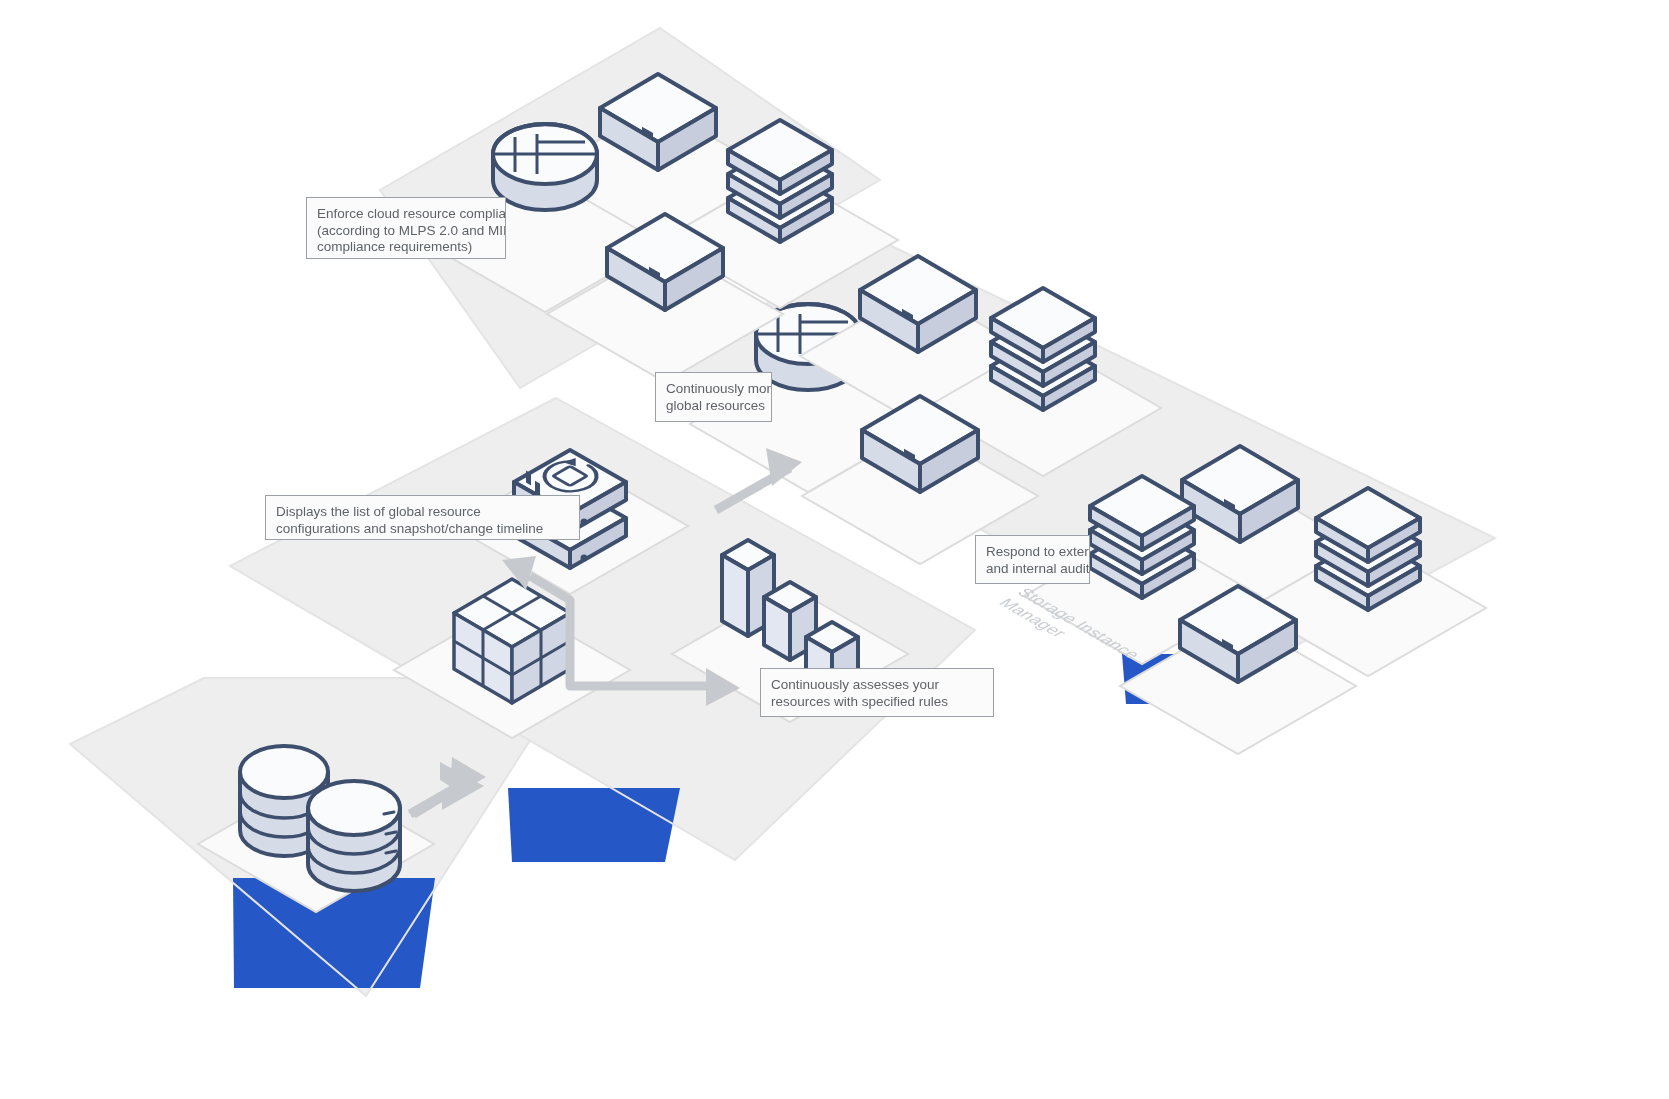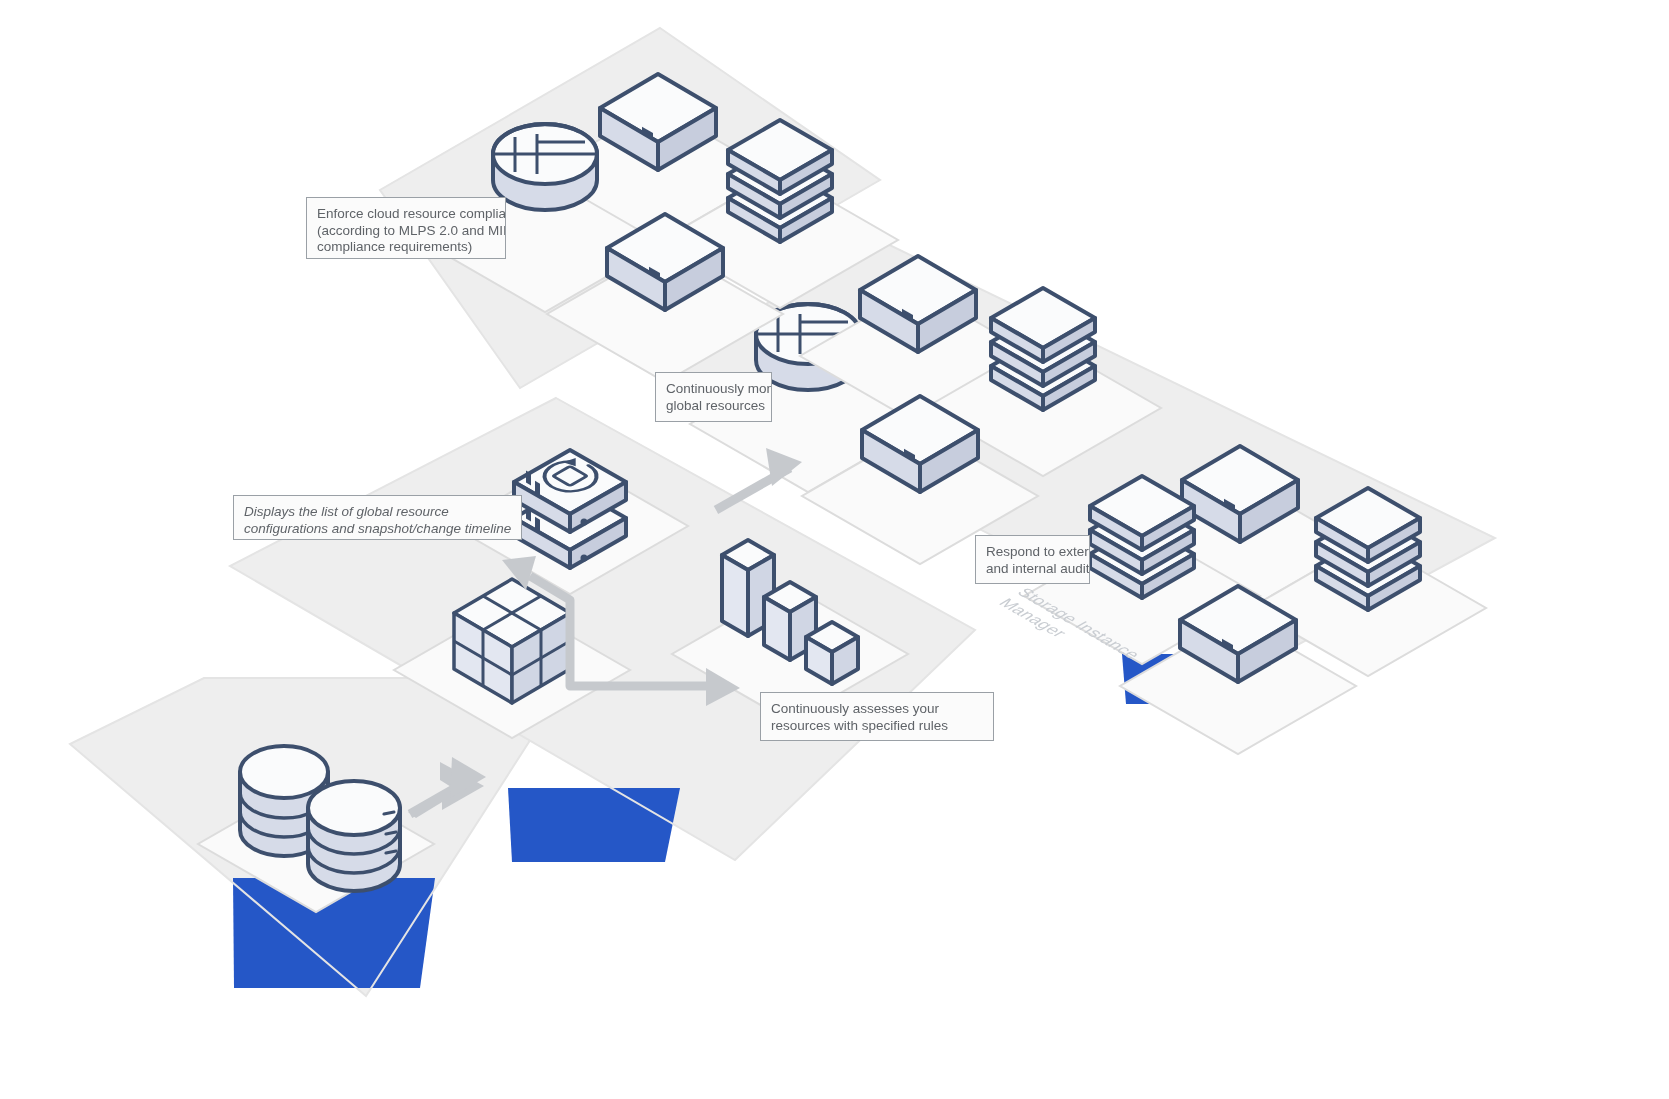--- a/index.html
+++ b/index.html
@@ -35,22 +35,22 @@
     font-size: 13.5px;
     line-height: 16.5px;
     padding: 8px 10px 9px 10px;
     white-space: pre;
     overflow: hidden;
     box-shadow: 0 0 0 0 rgba(0,0,0,0);
   }
   .callout.clip { white-space: pre; }
   #c1 { left: 306px; top: 197px; width: 200px; height: 62px; }
   #c2 { left: 655px; top: 372px; width: 117px; height: 50px; }
-  #c3 { left: 233px; top: 495px; width: 289px; height: 45px; font-style: italic; }
-  #c4 { left: 760px; top: 668px; width: 234px; height: 49px; margin-top: 24px; }
+  #c3 { left: 265px; top: 495px; width: 315px; height: 45px; }
+  #c4 { left: 760px; top: 668px; width: 234px; height: 49px; }
   #c5 { left: 975px; top: 535px; width: 115px; height: 49px; }
   .plane-label {
     position: absolute;
     color: #c9cdd2;
     font-family: "Liberation Sans", sans-serif;
     font-size: 17px;
     line-height: 21px;
     white-space: pre;
     letter-spacing: 0.3px;
     transform-origin: 0 0;

